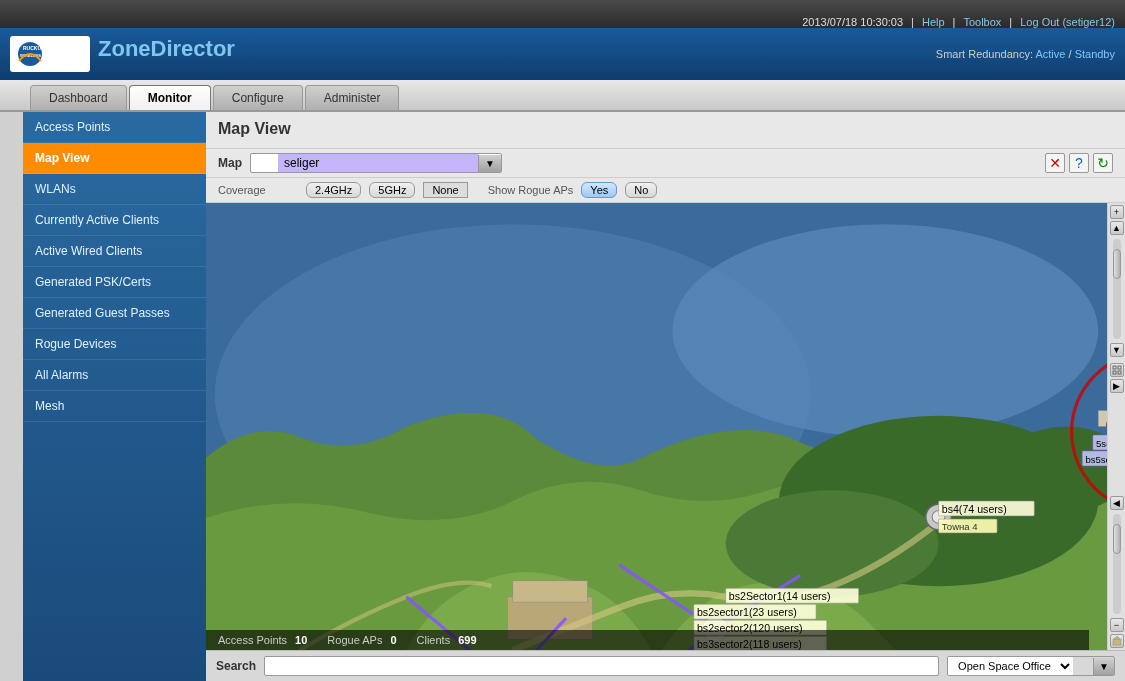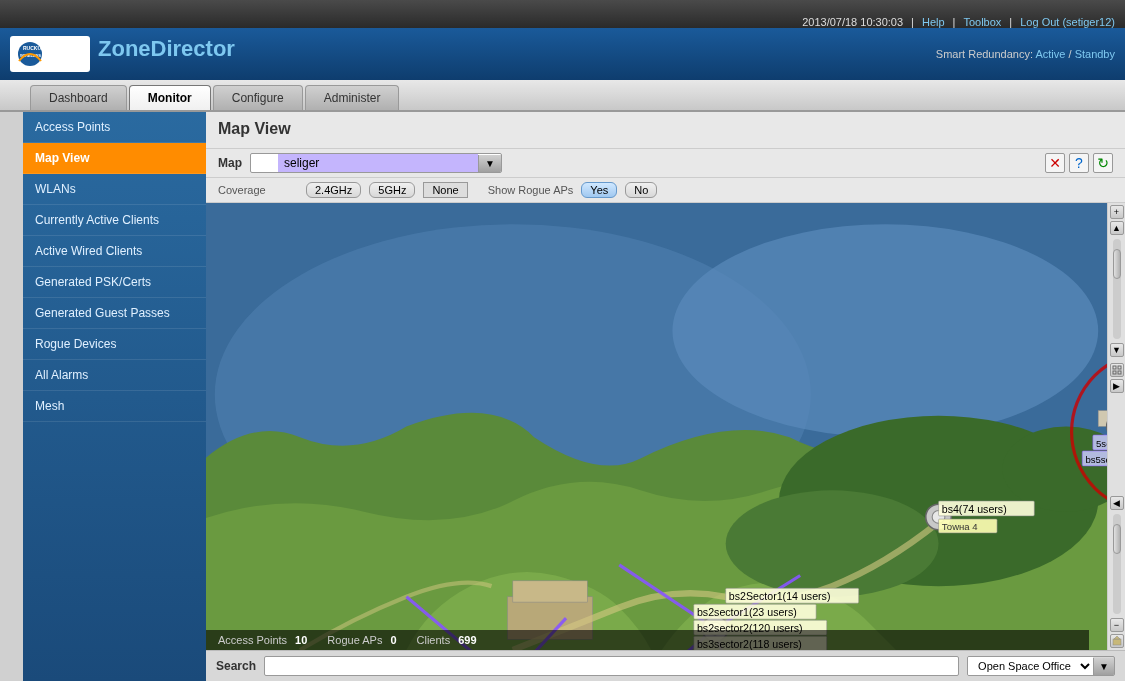--- a/index.html
+++ b/index.html
@@ -270,20 +270,21 @@
       border: 1px solid #999;
       border-radius: 2px;
       font-size: 12px;
       background: #fff;
     }
     #search-dropdown-wrapper {
       display: flex; align-items: center;
       border: 1px solid #999;
       border-radius: 2px;
       overflow: hidden;
+      gap: 20px;
     }
     #search-dropdown {
       padding: 2px 6px;
       border: none;
       font-size: 11px;
       background: #fff;
       outline: none;
     }
     #search-dropdown-arrow {
       background: linear-gradient(to bottom, #d0d0d0, #a0a0a0);

